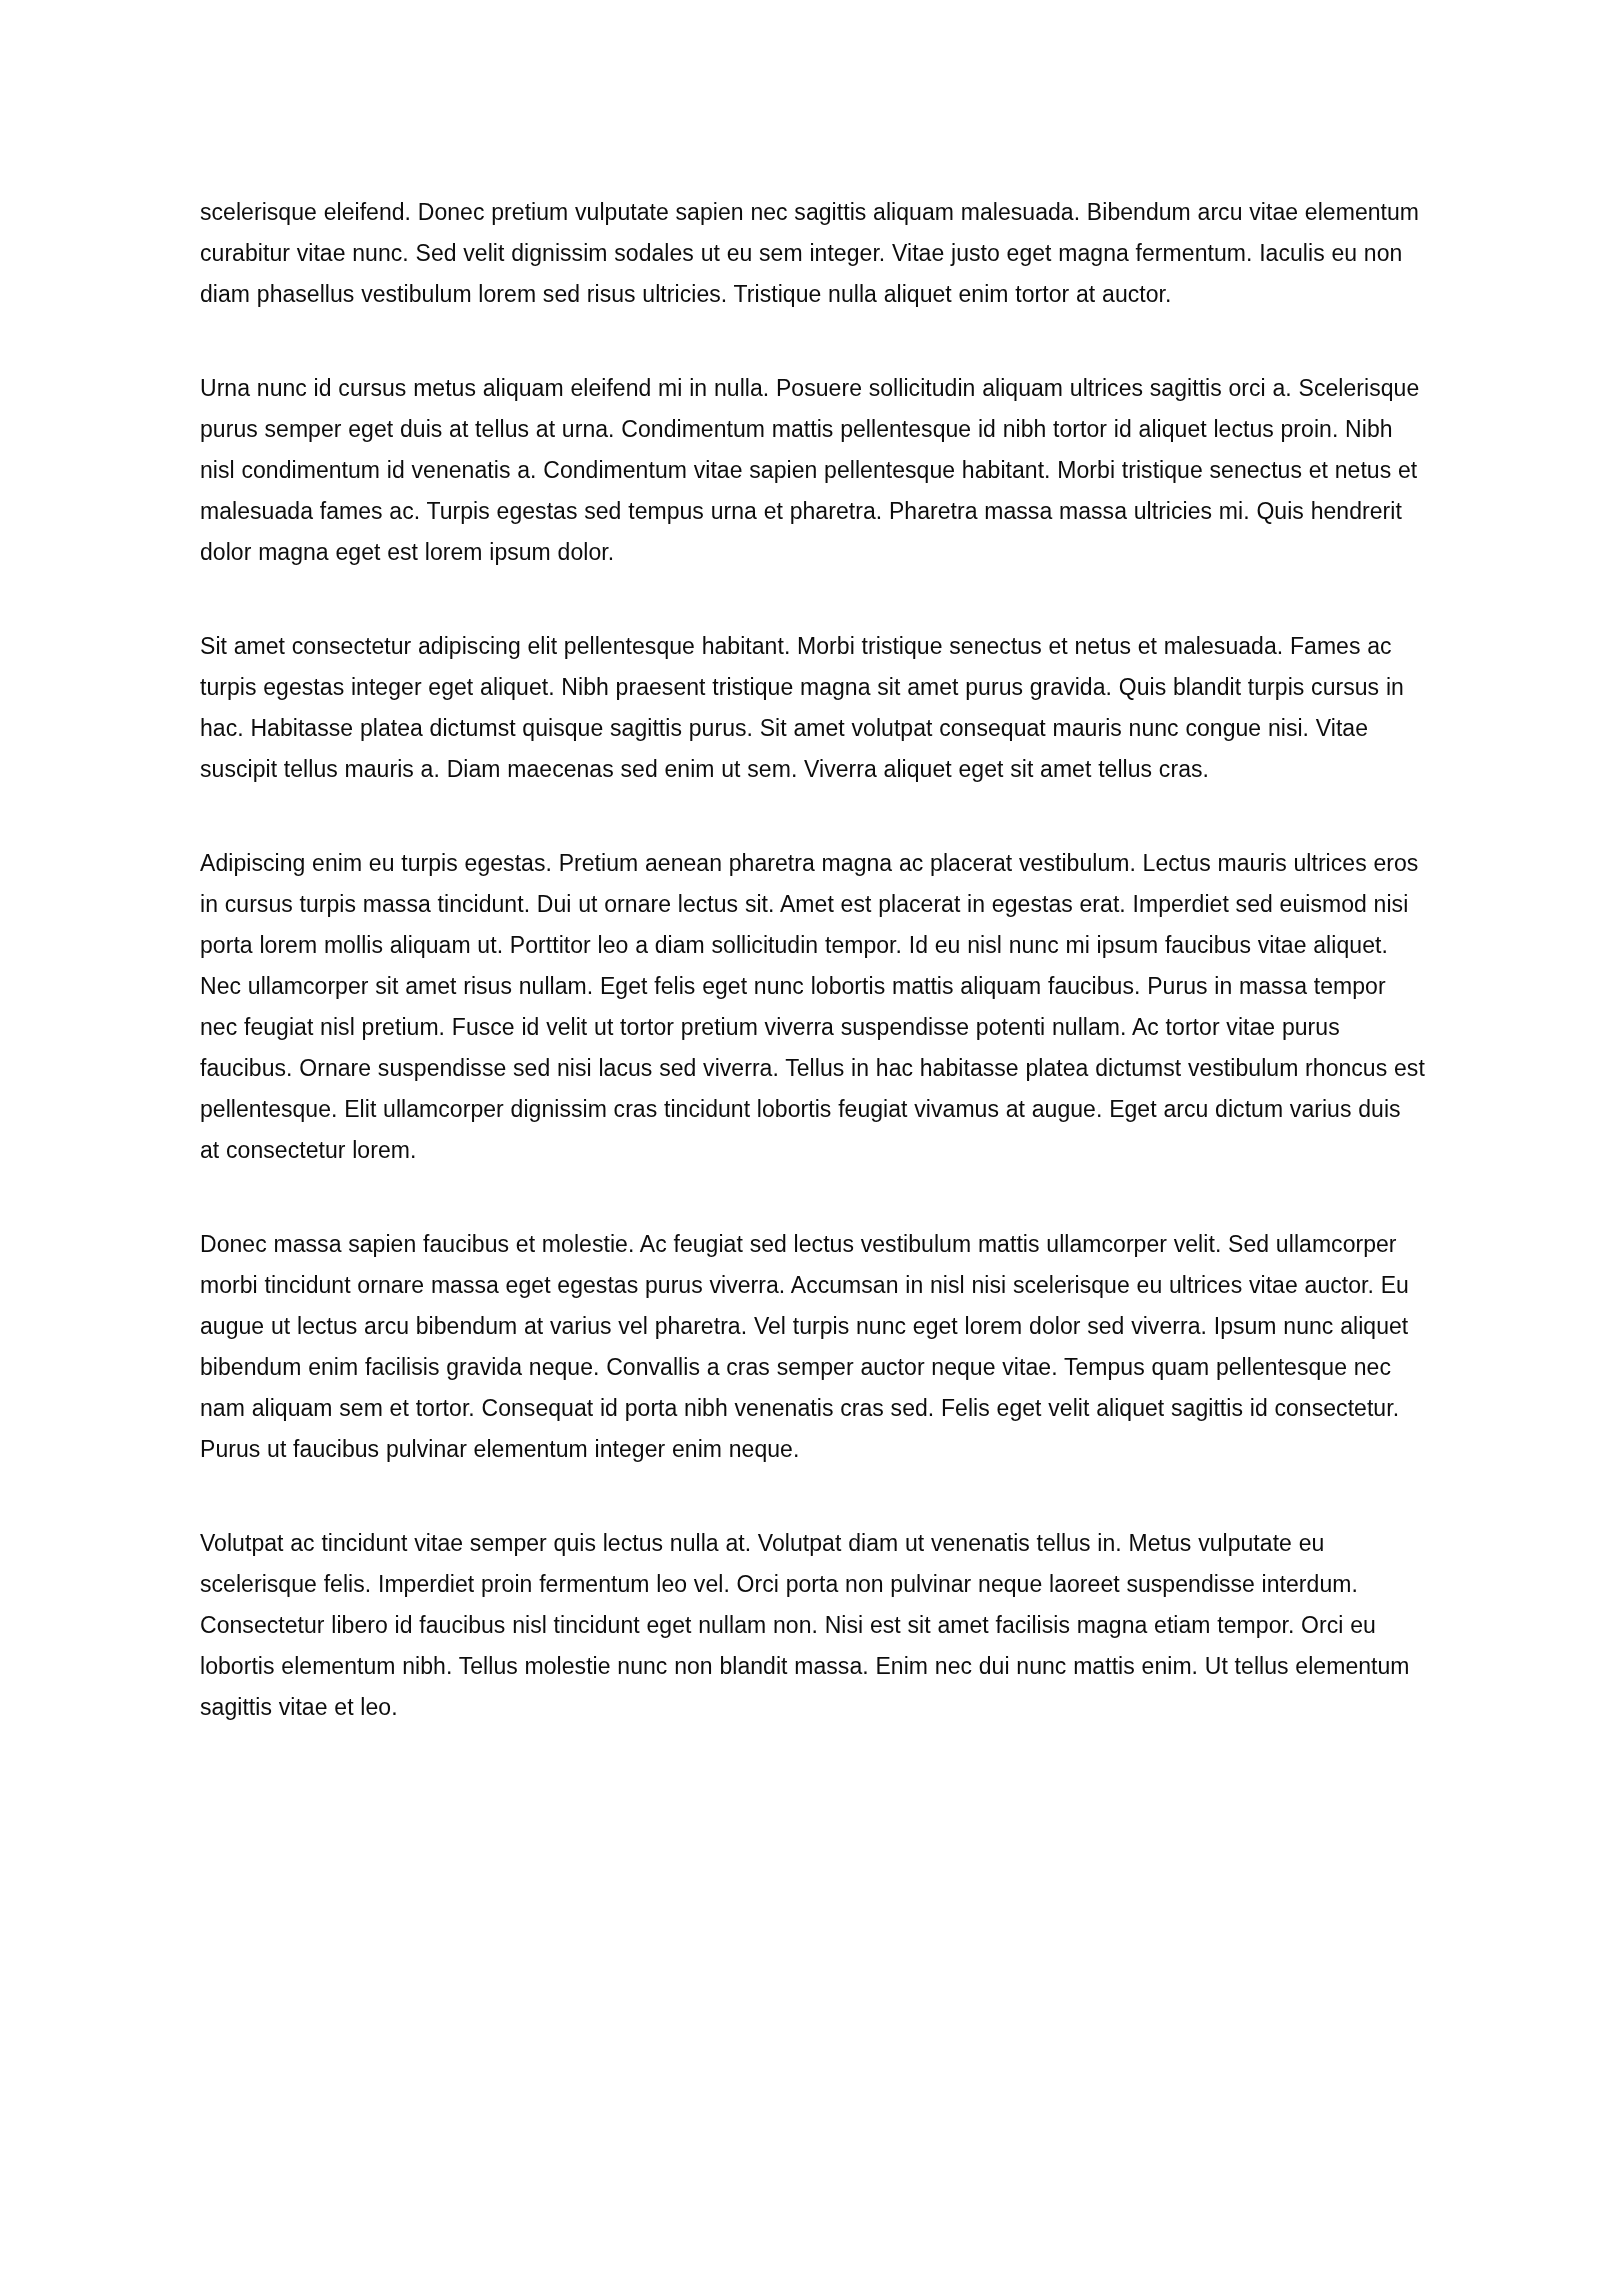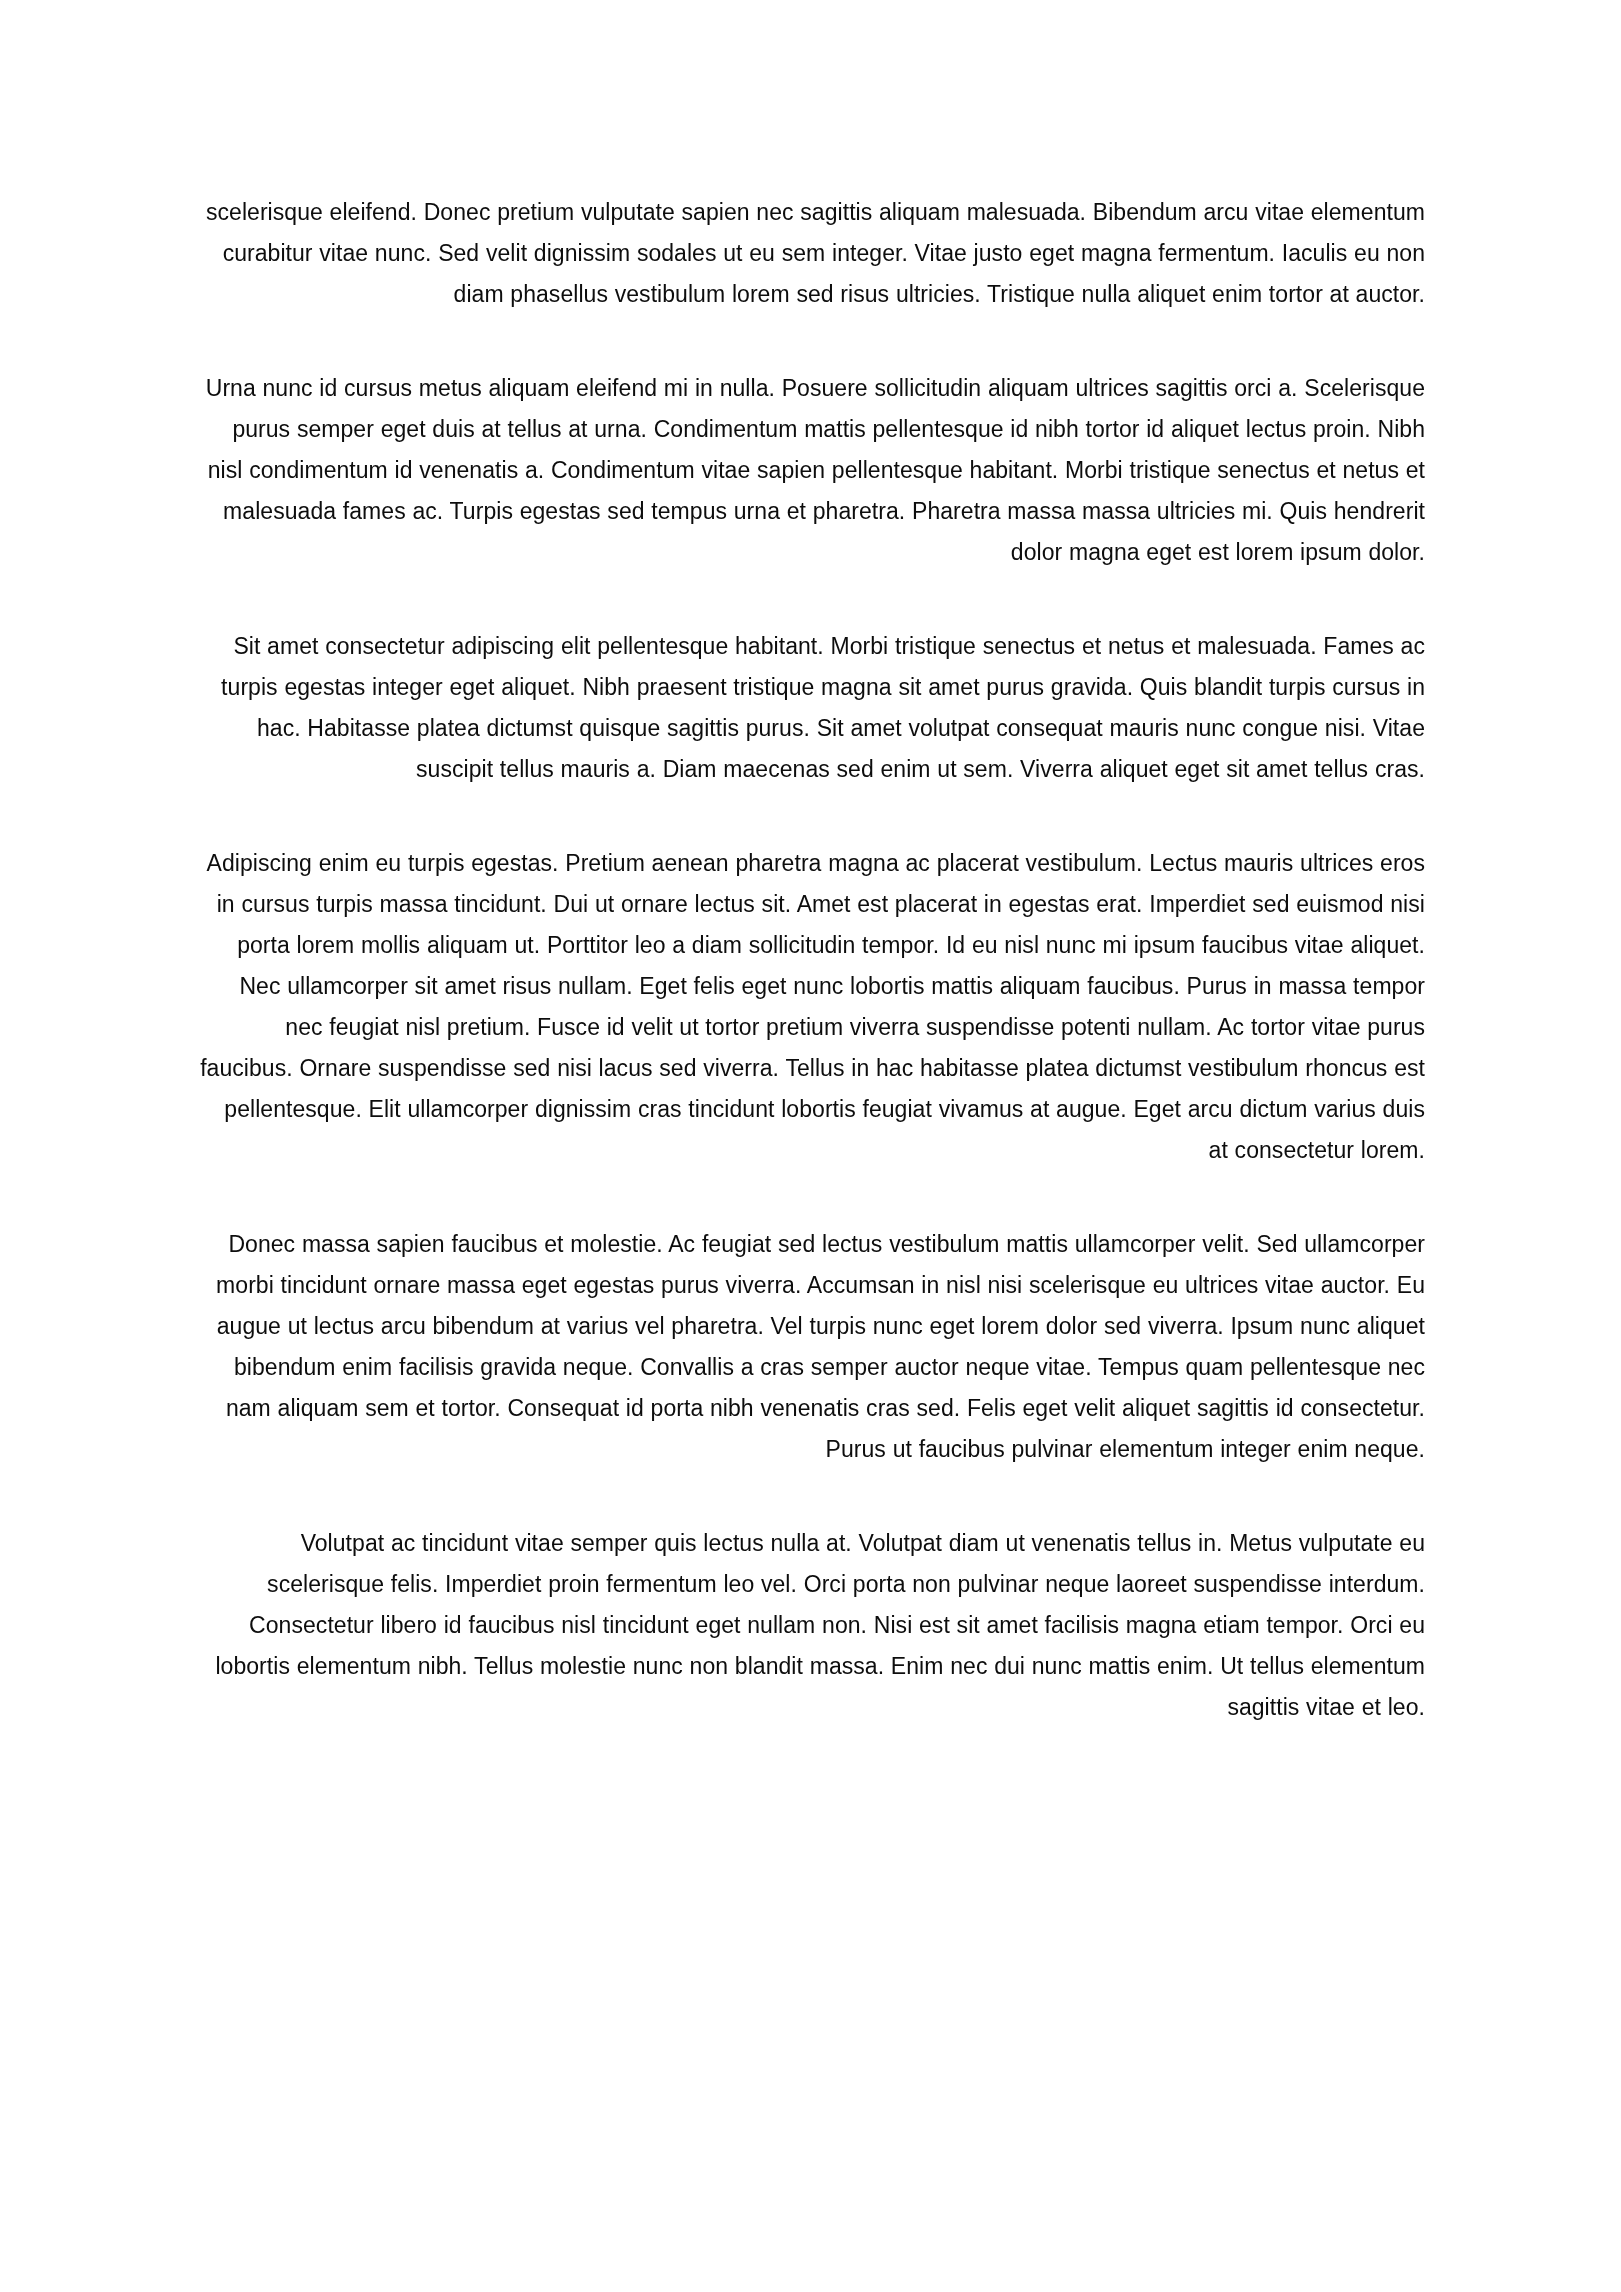--- a/index.html
+++ b/index.html
@@ -22,21 +22,21 @@
   .content {
     position: absolute;
     left: 200px;
     top: 192px;
     width: 1225px;
   }
   .para {
     font-size: 23px;
     line-height: 41px;
     color: #0d0d0d;
-    text-align: right;
+    text-align: left;
     margin: 0 0 53px 0;
     letter-spacing: 0.05px;
     word-spacing: 0.3px;
   }
   .para:last-child {
     margin-bottom: 0;
   }
 </style>
 </head>
 <body>

